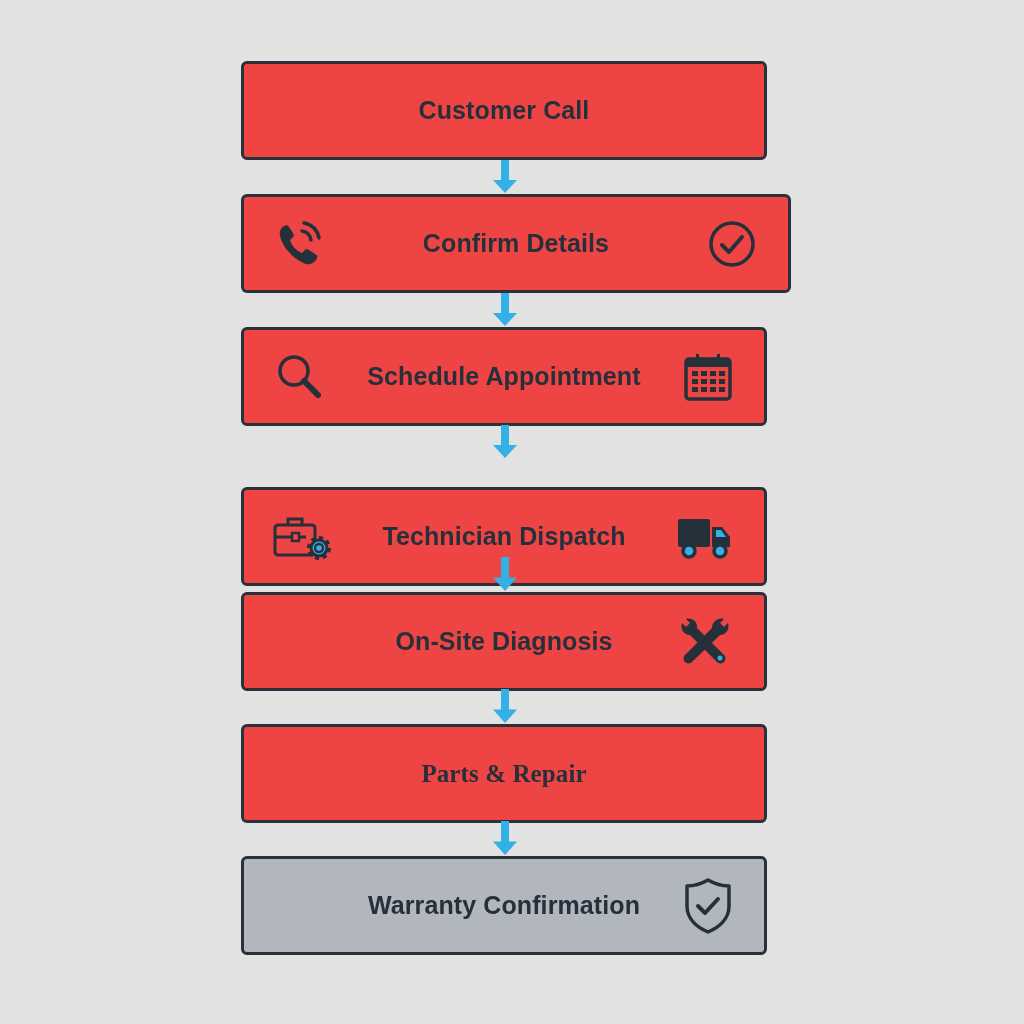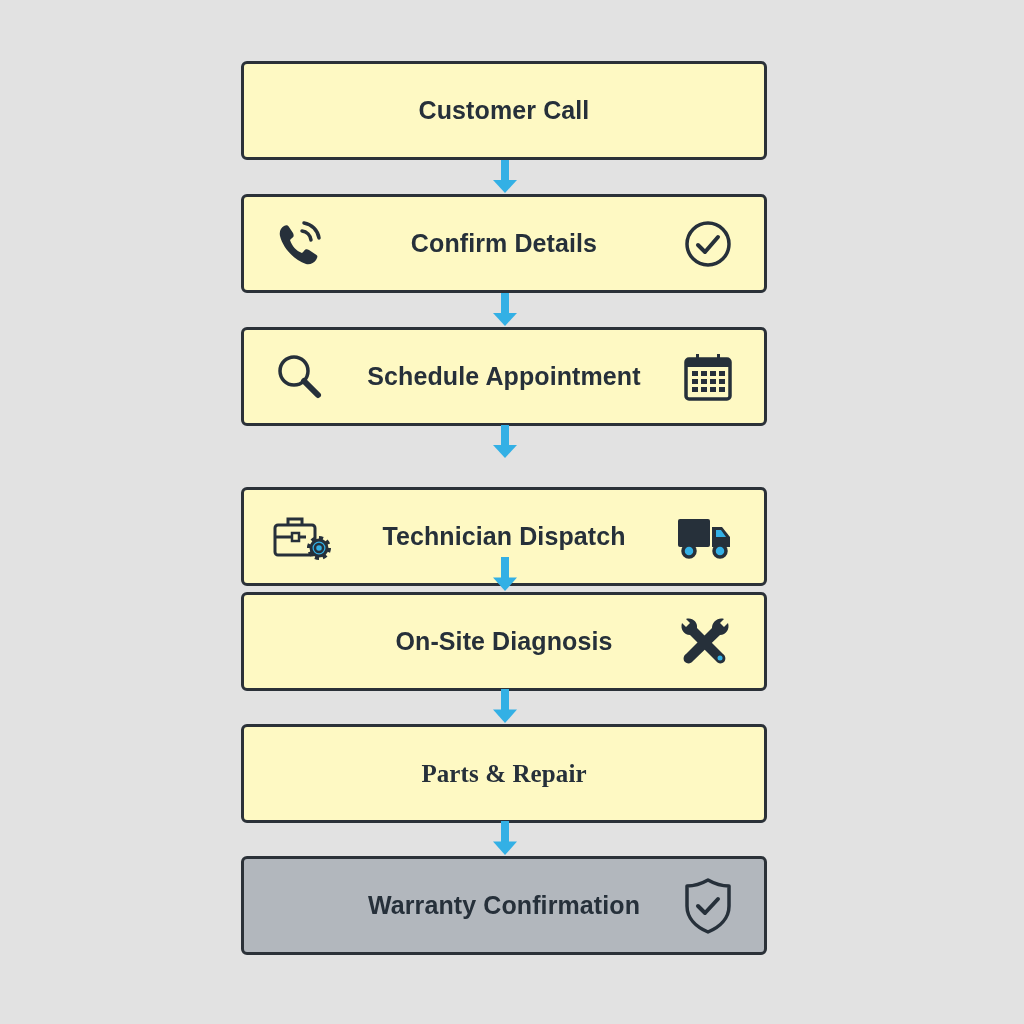--- a/index.html
+++ b/index.html
@@ -9,21 +9,21 @@
     position: relative;
     font-family: "Liberation Sans", "DejaVu Sans", sans-serif;
     overflow: hidden;
   }
   .step {
     position: absolute;
     left: 241px; width: 520px;
     height: 93px;
     border: 3px solid #2b3138;
     border-radius: 6px;
-    background: #fef9c3;
+    background: #ef4444;
     box-sizing: content-box;
   }
   .step.final { background: #b2b7bd; }
   .step .label {
     position: absolute; left: 0; right: 0; top: 0; bottom: 0;
     display: flex; align-items: center; justify-content: center;
     font-size: 25px; font-weight: bold; color: #26303a;
     letter-spacing: 0.1px;
   }
   .icon {
@@ -46,21 +46,21 @@
   <div class="label">Customer Call</div>
 </div>
 
 <div class="arrow" style="top:160px;height:34px;">
   <svg viewBox="0 0 26 34" preserveAspectRatio="none">
       <rect x="9" y="0" width="8" height="22" fill="#33b0e5"></rect>
       <polygon points="1,20 25,20 13,33" fill="#33b0e5"></polygon>
     </svg>
 </div>
 
-<div class="step" style="top:194px;">
+<div class="step" style="top:194px;padding-left:24px;">
   <div class="icon left">
     <svg viewBox="0 0 52 52">
       <path d="M10 8 C7 10 5 13 6 18 C9 30 20 42 32 46 C36 47 40 45 42 42 L43 40 C44 38 43 37 41 36 L35 32 C33 31 31 31 30 33 L28 35 C22 33 18 28 16 22 L18 20 C20 19 20 17 19 15 L15 9 C14 7 12 7 10 8 Z" fill="#26303a"></path>
       <path d="M28 13 A10 10 0 0 1 37 22" stroke="#26303a" stroke-width="3.5" fill="none" stroke-linecap="round"></path>
       <path d="M30 5 A18 18 0 0 1 45 20" stroke="#26303a" stroke-width="3.5" fill="none" stroke-linecap="round"></path>
     </svg>
   </div>
   <div class="label">Confirm Details</div>
   <div class="icon right">
     <svg viewBox="0 0 52 52">

